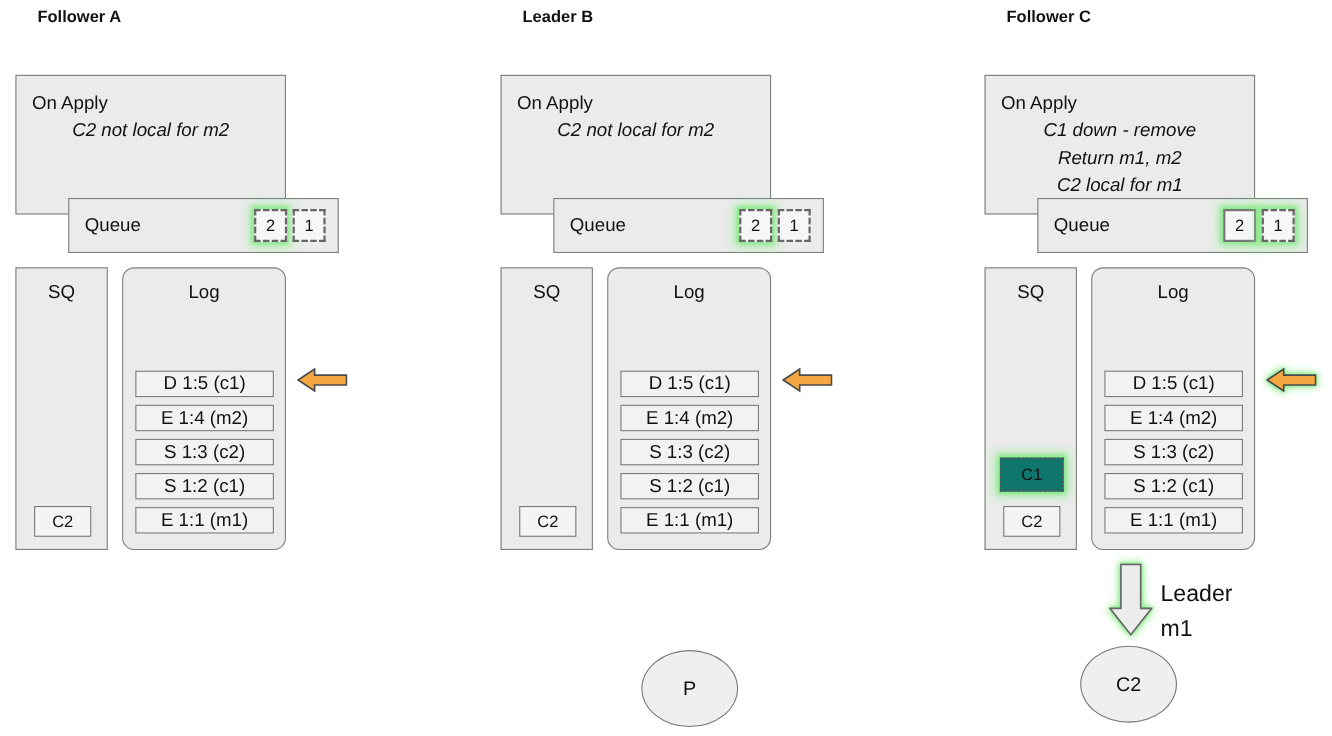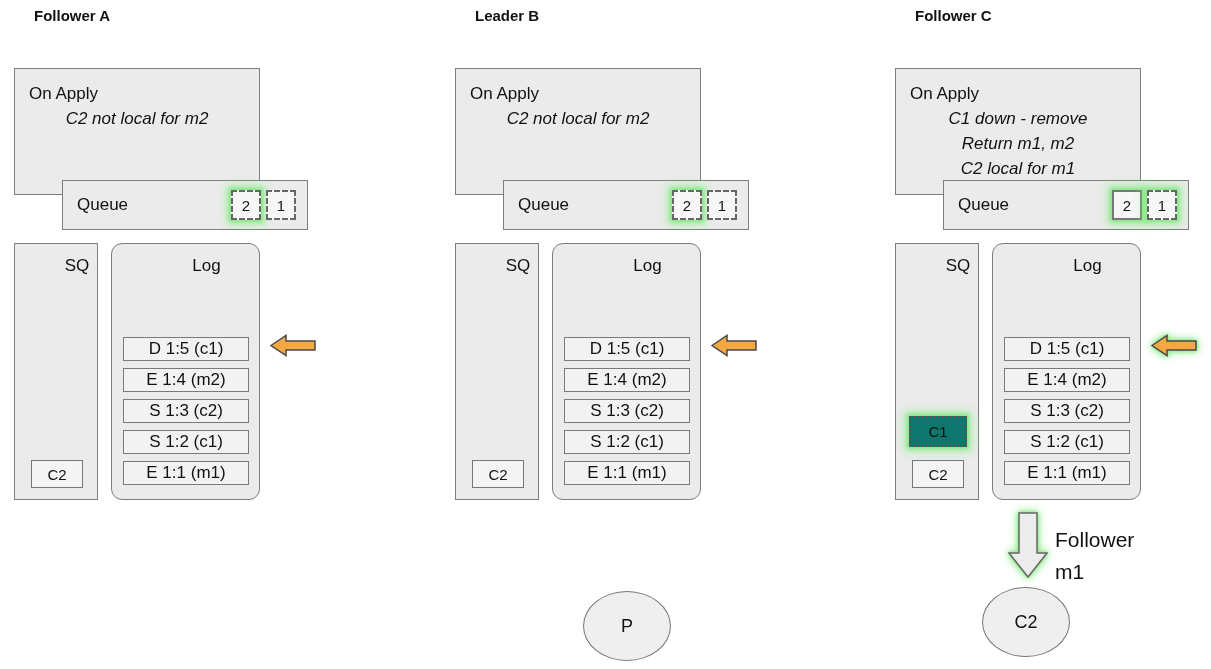--- a/index.html
+++ b/index.html
@@ -16,21 +16,21 @@
   .queue-box { top:180px; left:0; width:246px; height:50px;margin-left:48px; }
   .queue-label { position:absolute; left:14px; top:50%; transform:translateY(-50%); font-size:17px; }
   .queue-items { position:absolute; right:11px; top:50%; transform:translateY(-50%); display:flex; gap:5px; }
   .qitem { width:30px; height:30px; display:flex; align-items:center; justify-content:center;
            font-size:15px; background:#f7f7f7; box-sizing:border-box; }
   .qitem.dashed { border:2px dashed #666; }
   .qitem.solid  { border:2px solid #777; }
   .glow { box-shadow:0 0 4px 2px rgba(125,232,125,0.95), 0 0 9px 5px rgba(140,240,140,0.55); }
   .sq-box  { top:243px; left:0;    width:84px;  height:257px; }
   .log-box { top:243px; left:97px; width:149px; height:257px;border-radius:11px; }
-  .panel-sublabel { position:absolute; top:12px; left:0; width:100%; text-align:center; font-size:17px;padding-left:21px; }
+  .panel-sublabel { position:absolute; top:12px; left:0; width:100%; text-align:center; font-size:17px; }
   .slot { position:absolute; left:16px; width:52px; height:28px; background:#f4f4f4;
           border:1.5px solid #777; box-sizing:border-box; display:flex; align-items:center;
           justify-content:center; font-size:15px; }
   .slot-c2 { top:216px; }
   .slot-c1 { top:172px; left:13px; width:58px; height:31px; background:#0f766e; border:2px dotted #555; }
   .log-entries { position:absolute; top:93px; left:11px; right:10px; display:flex; flex-direction:column; gap:7px; }
   .entry { height:24px; background:#f2f2f2; border:1.5px solid #7a7a7a; box-sizing:border-box;
            display:flex; align-items:center; justify-content:center; font-size:17px; }
   .arrow-left { position:absolute; left:256px; top:334px; }
   .svg-glow { filter:drop-shadow(0 0 2px #7de87d) drop-shadow(0 0 4px #8cec8c); }
@@ -156,18 +156,18 @@
   </div>
 
   <svg class="arrow-left svg-glow" width="46" height="23">
     <polygon points="1,11.5 16,1.5 16,7 45,7 45,16 16,16 16,21.5" stroke="#4a4a4a" stroke-width="1.5" fill="#F5A742"></polygon>
   </svg>
 
   <svg class="deliver-arrow svg-glow" width="40" height="67">
     <polygon points="11,1 29,1 29,41 39,41 20,65 1,41 11,41" fill="#ececec" stroke="#666" stroke-width="1.5"></polygon>
   </svg>
   <div class="deliver-label">
-    <div>Follower</div>
+    <div>Leader</div>
     <div>m1</div>
   </div>
 
   <div class="ellipse ellipse-c2">C2</div>
 </div>
 
 </body></html>

